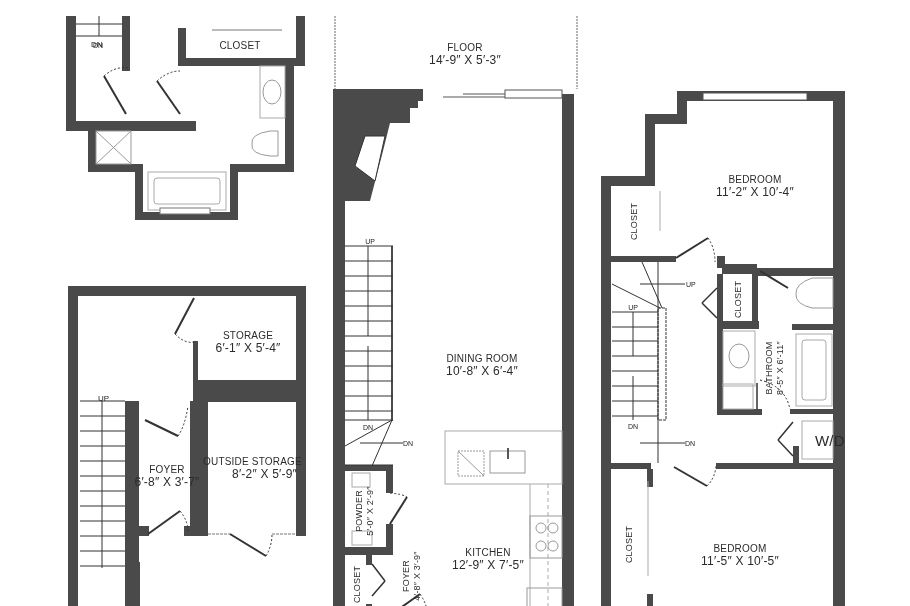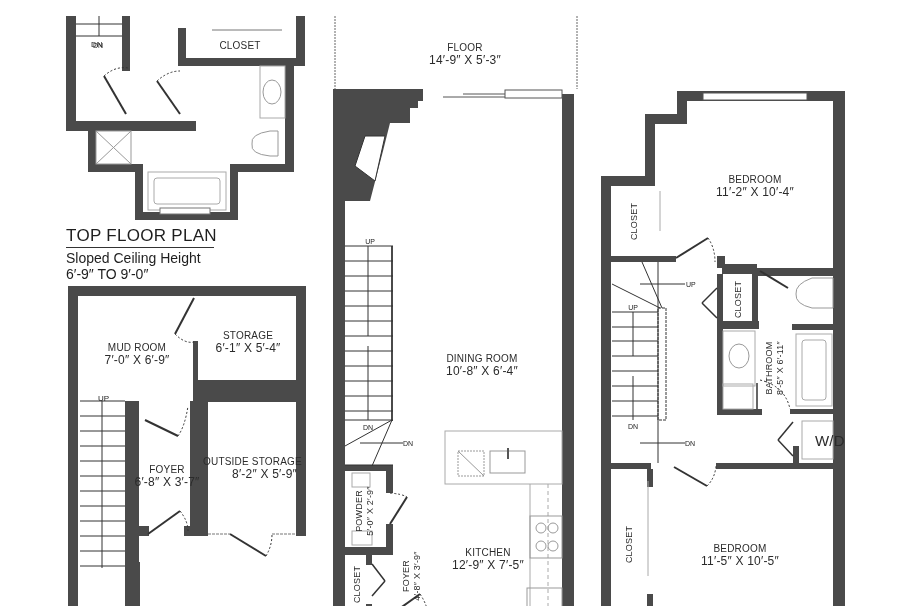--- a/index.html
+++ b/index.html
@@ -298,32 +298,22 @@
   </g>
 </svg>
 
 
 <div class="small" style="left:91px;top:24px;">DN</div>
 <div class="room-label" style="left:205px;top:23px;width:70px;">
   <span>CLOSET</span>
 </div>
 
 
-<div class="title-block">
-  <div class="t1">TOP FLOOR PLAN</div>
-  <div class="rule"></div>
-  <div class="t2">Sloped Ceiling Height</div>
-  <div class="t3">6′-9″ TO 9′-0″</div>
-</div>
-
-
-<div class="room-label" style="left:92px;top:325px;width:90px;">
-  <span>MUD ROOM</span>
-  <span class="dim">7′-0″ X 6′-9″</span>
-</div>
+
+
 <div class="room-label" style="left:208px;top:313px;width:80px;">
   <span>STORAGE</span>
   <span class="dim">6′-1″ X 5′-4″</span>
 </div>
 <div class="small" style="left:98px;top:378px;">UP</div>
 <div class="room-label" style="left:134px;top:447px;width:66px;">
   <span>FOYER</span>
   <span class="dim">6′-8″ X 3′-7″</span>
 </div>
 <div class="room-label" style="left:203px;top:439px;width:94px;text-align:right;">

